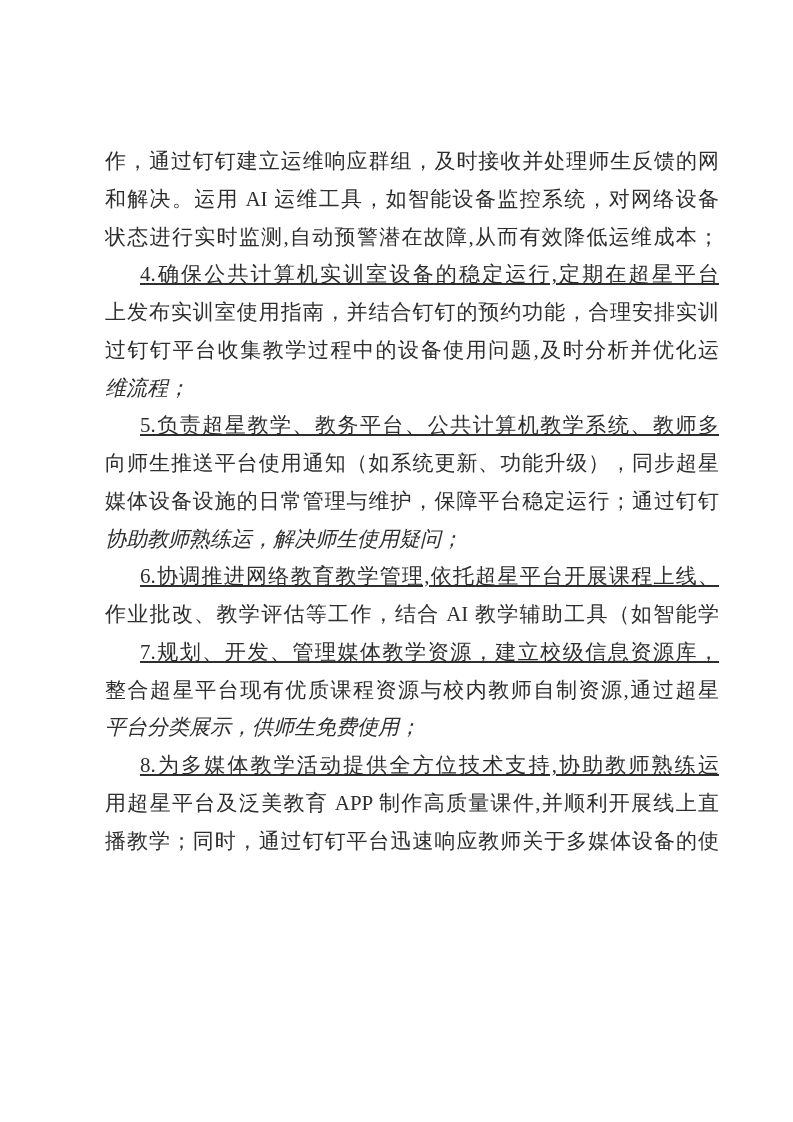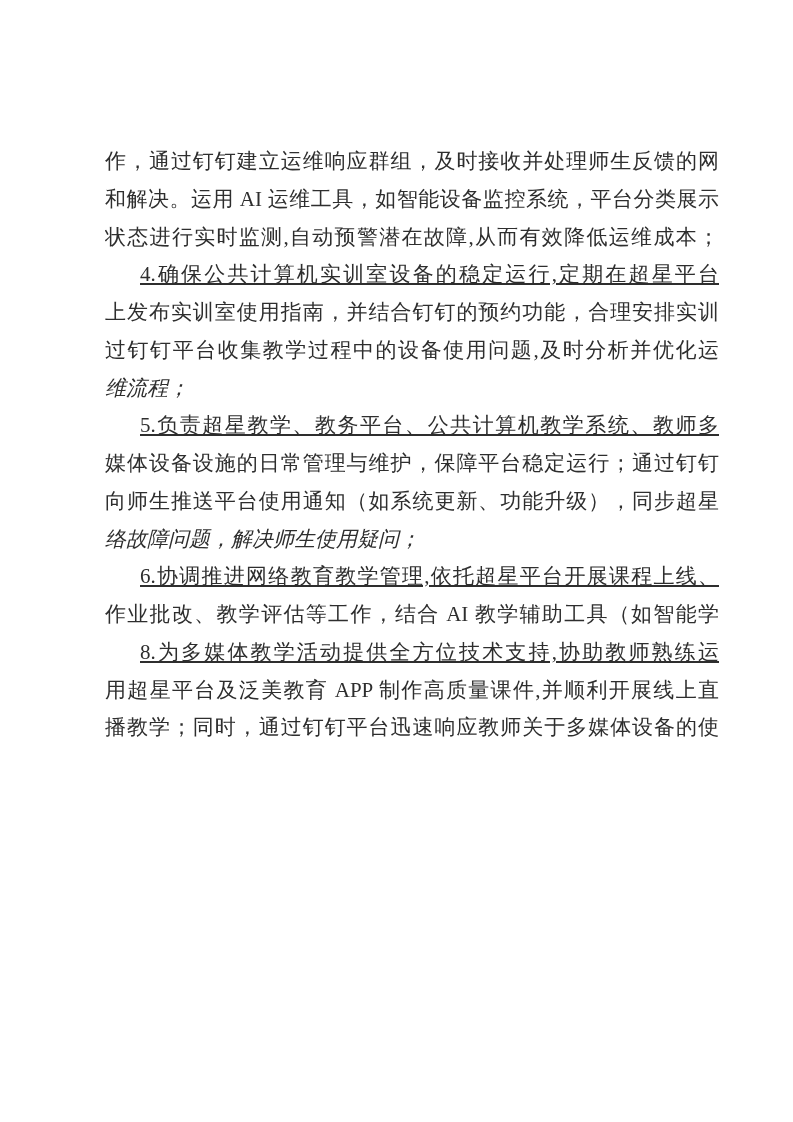--- a/index.html
+++ b/index.html
@@ -44,38 +44,43 @@
     font-style: italic;
   }
 </style>
 </head>
 <body>
 
 <div class="page">
   <div class="doc-body" id="doc-body">
       <div class="para">
         <div class="line">作，通过钉钉建立运维响应群组，及时接收并处理师生反馈的网</div>
-        <div class="line">和解决。运用 AI 运维工具，如智能设备监控系统，平台分类展示</div>
+        <div class="line">和解决。运用 AI 运维工具，如智能设备监控系统，对网络设备</div>
         <div class="line">状态进行实时监测,自动预警潜在故障,从而有效降低运维成本；</div>
       </div>
       <div class="para">
         <div class="line indent">4.确保公共计算机实训室设备的稳定运行,定期在超星平台</div>
         <div class="line">上发布实训室使用指南，并结合钉钉的预约功能，合理安排实训</div>
         <div class="line">过钉钉平台收集教学过程中的设备使用问题,及时分析并优化运</div>
         <div class="line short">维流程；</div>
       </div>
       <div class="para">
         <div class="line indent">5.负责超星教学、教务平台、公共计算机教学系统、教师多</div>
+        <div class="line">向师生推送平台使用通知（如系统更新、功能升级），同步超星</div>
         <div class="line">媒体设备设施的日常管理与维护，保障平台稳定运行；通过钉钉</div>
-        <div class="line">向师生推送平台使用通知（如系统更新、功能升级），同步超星</div>
-        <div class="line short">络故障问题，解决师生使用疑问；</div>
+        <div class="line short">协助教师熟练运，解决师生使用疑问；</div>
       </div>
       <div class="para">
         <div class="line indent">6.协调推进网络教育教学管理,依托超星平台开展课程上线、</div>
         <div class="line">作业批改、教学评估等工作，结合 AI 教学辅助工具（如智能学</div>
+      </div>
+      <div class="para">
+        <div class="line indent">7.规划、开发、管理媒体教学资源，建立校级信息资源库，</div>
+        <div class="line">整合超星平台现有优质课程资源与校内教师自制资源,通过超星</div>
+        <div class="line short">平台分类展示，供师生免费使用；</div>
       </div>
       <div class="para">
         <div class="line indent">8.为多媒体教学活动提供全方位技术支持,协助教师熟练运</div>
         <div class="line">用超星平台及泛美教育 APP 制作高质量课件,并顺利开展线上直</div>
         <div class="line">播教学；同时，通过钉钉平台迅速响应教师关于多媒体设备的使</div>
       </div>
     </div>
 </div>
 
 </body></html>

